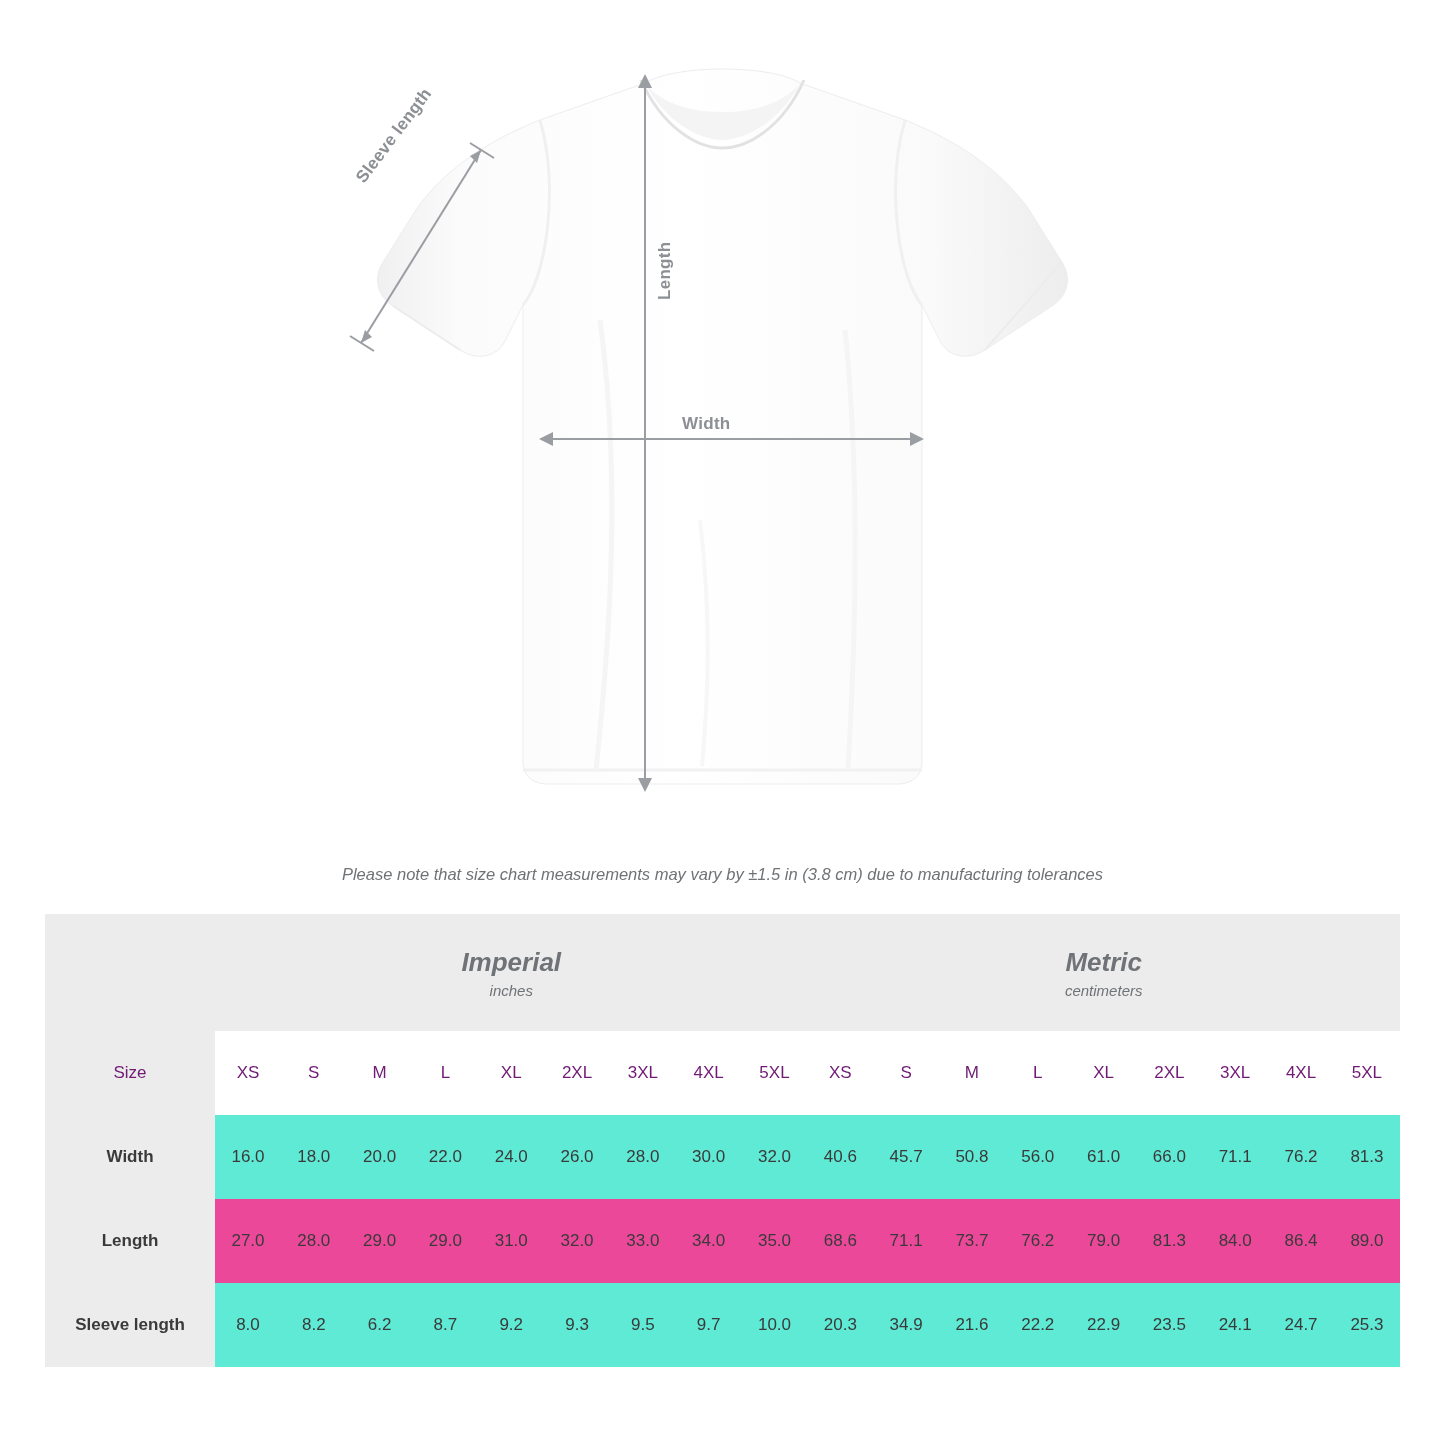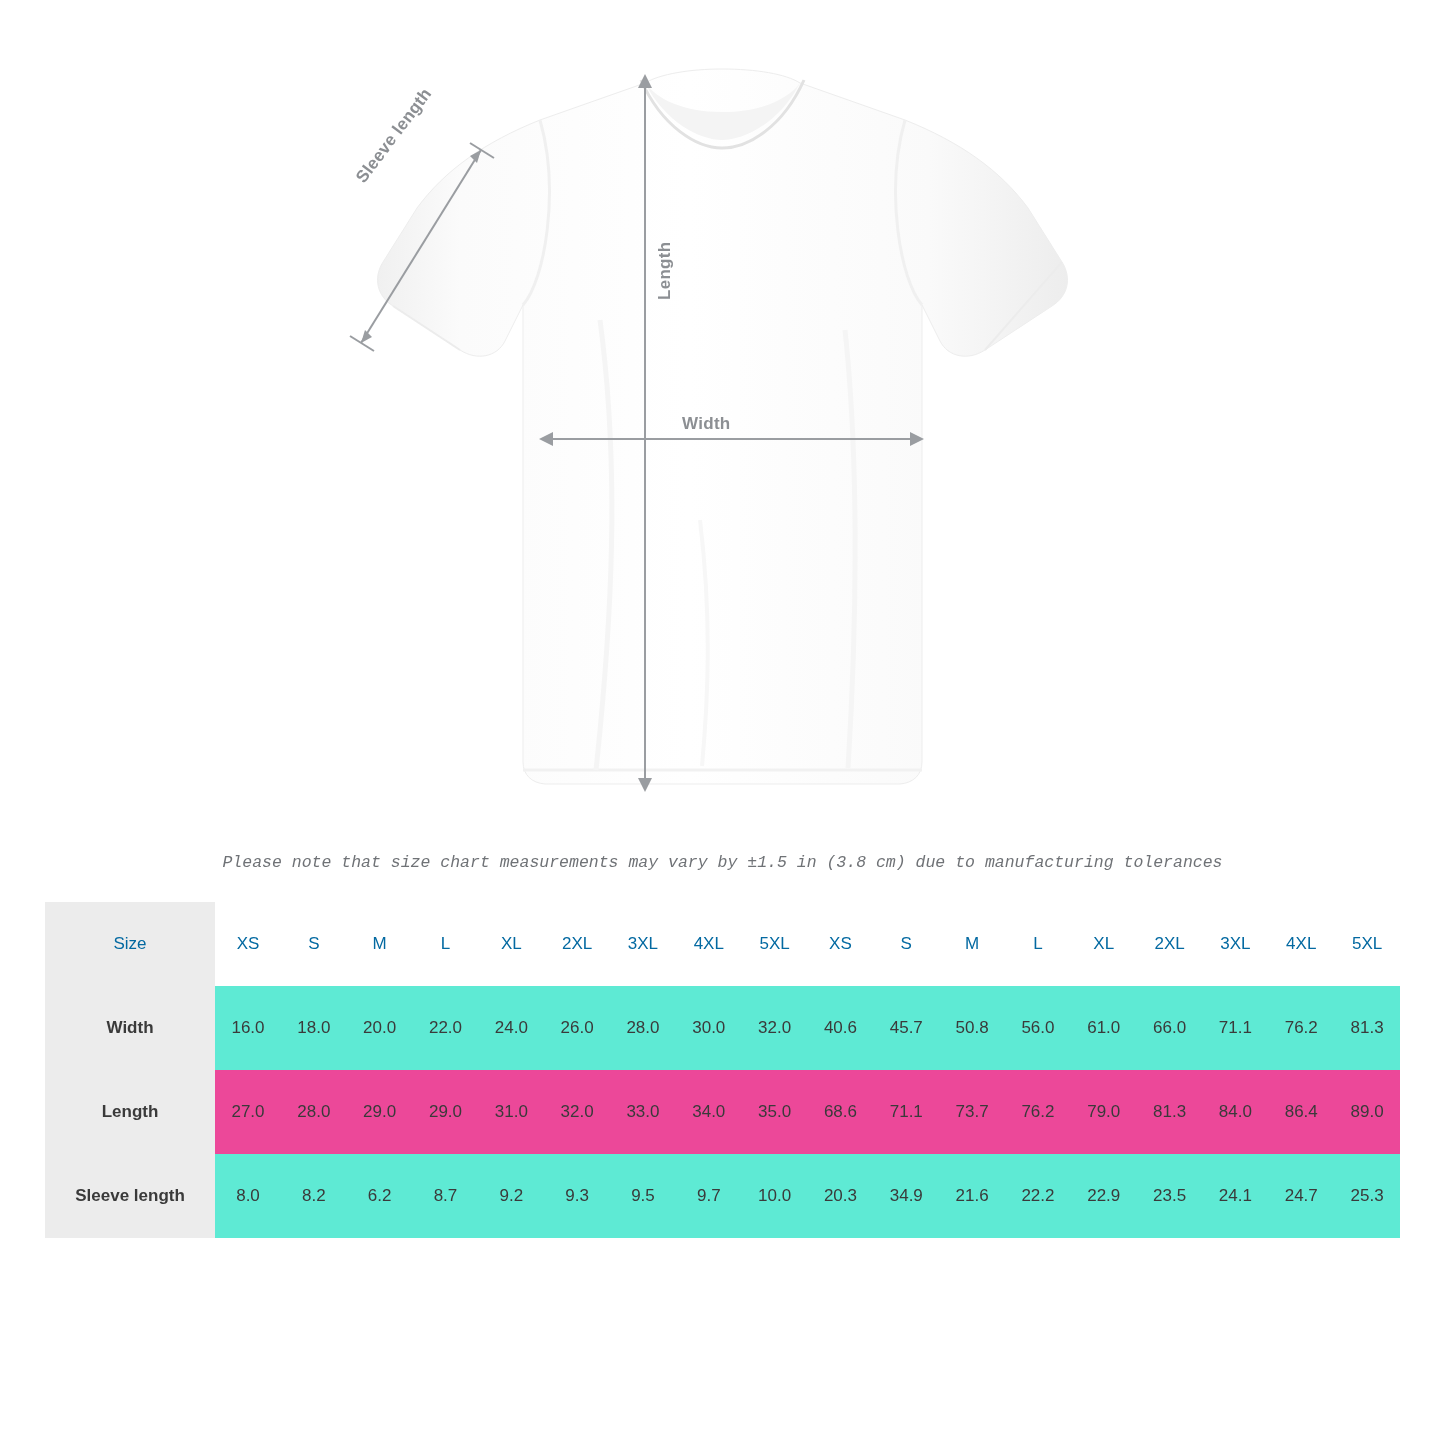--- a/index.html
+++ b/index.html
@@ -62,22 +62,21 @@
   .chart-title {
     font-size: 30px;
     font-weight: bold;
     color: #2f2f2f;
     margin: 0;
   }
   .chart-note {
     font-size: 16.5px;
     font-style: italic;
     color: #6f7276;
-    margin-top: 18px;
-    font-family: Liberation Mono, monospace;
+    margin-top: 30px;
   }
 
   
   .table-wrap {
     margin-top: 30px;
     padding: 0 45px;
     box-sizing: border-box;
   }
   table.size-table {
     border-collapse: collapse;
@@ -104,21 +103,21 @@
   .sys-unit {
     font-size: 15px;
     font-style: italic;
     color: #6f7276;
     padding-top: 4px;
   }
   .head-row td {
     height: 82px;
     font-size: 17px;
     font-weight: bold;
-    color: #0369a1;
+    color: #701a75;
     background: #ffffff;
   }
   .head-row td.rowhead {
     background: #ececec;
   }
   .data-row td {
     height: 82px;
     font-size: 17px;
     color: #3a3a3a;
   }
@@ -230,20 +229,31 @@
         <col class="col-cell">
         <col class="col-cell">
         <col class="col-cell">
         <col class="col-cell">
       <col class="col-cell">
         <col class="col-cell">
         <col class="col-cell">
         <col class="col-cell">
     </colgroup>
     <tbody>
+        <tr class="sys-row">
+          <td></td>
+          <td colspan="9">
+            <div class="sys-name">Imperial</div>
+            <div class="sys-unit">inches</div>
+          </td>
+          <td colspan="9">
+            <div class="sys-name">Metric</div>
+            <div class="sys-unit">centimeters</div>
+          </td>
+        </tr>
         <tr class="head-row">
           <td class="rowhead">Size</td>
           <td>XS</td>
           <td>S</td>
           <td>M</td>
           <td>L</td>
           <td>XL</td>
           <td>2XL</td>
           <td>3XL</td>
           <td>4XL</td>

